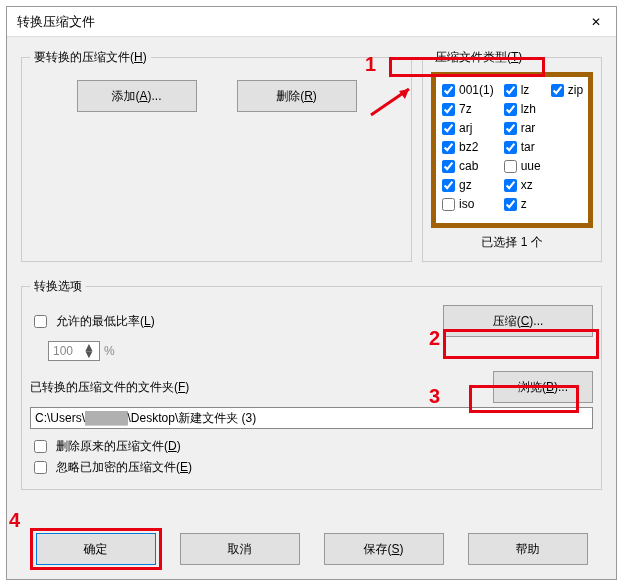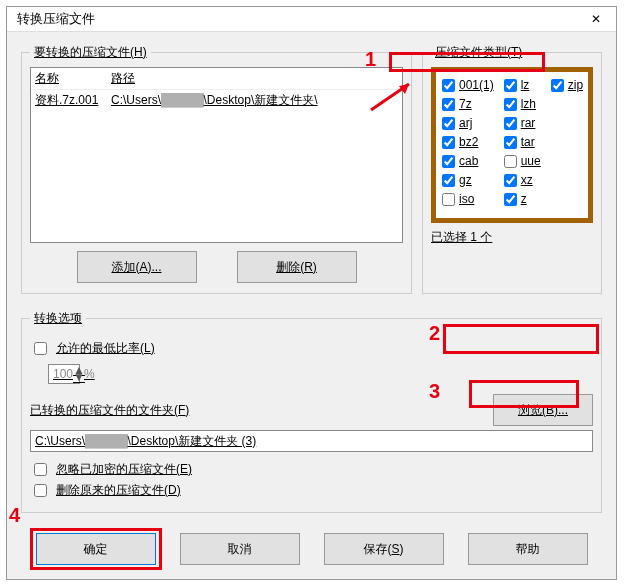--- a/index.html
+++ b/index.html
@@ -3,46 +3,46 @@
 <meta charset="utf-8">
 <style>
   * { box-sizing: border-box; font-family: "Microsoft YaHei", "Segoe UI", sans-serif; font-size: 12px; }
   body { margin: 0; background: #fff; width: 625px; height: 587px; }
   .window { width: 611px; height: 574px; margin: 6px; border: 1px solid #999; background: #f0f0f0; position: relative; display: flex; flex-direction: column; }
   .titlebar { height: 30px; background: #fff; display: flex; align-items: center; padding-left: 10px; border-bottom: 1px solid #ddd; }
   .titlebar-title { flex: 1; font-size: 13px; }
   .titlebar-close { width: 40px; height: 100%; display: flex; align-items: center; justify-content: center; font-size: 14px; cursor: pointer; }
   .body { flex: 1; padding: 12px 14px 10px 14px; position: relative; }
 
-  fieldset { border: 1px solid #ccc; margin: 0 0 10px 0; padding: 6px 8px 10px 8px; position: relative; text-decoration: underline; }
+  fieldset { border: 1px solid #ccc; margin: 0 0 10px 0; padding: 6px 8px 10px 8px; position: relative; }
   legend { padding: 0 4px; color: #000; }
   .underline-char { text-decoration: underline; }
 
   .top-row { display: flex; gap: 10px; }
   .filelist-group { flex: 1; }
   .types-group { width: 180px; }
 
   .listbox { background: #fff; border: 1px solid #888; height: 176px; overflow: auto; }
   .lh { display: flex; color: #000; padding: 2px 4px; border-bottom: 1px solid #eee; }
   .lh .c1, .lr .c1 { width: 76px; }
   .lr { display: flex; padding: 2px 4px; }
 
   .btnrow { display: flex; justify-content: center; gap: 40px; margin-top: 8px; }
   button.winbtn { min-width: 120px; height: 32px; background: #e1e1e1; border: 1px solid #999; cursor: pointer; padding: 0 8px; }
   button.winbtn.primary { border: 1.5px solid #0078d7; }
 
   .types-box { background: #fff; border: 5px solid #a16207; height: 156px; padding: 4px 6px; display: flex; flex-direction: column; flex-wrap: wrap; align-content: flex-start; gap: 1px 10px; }
   .chkrow { display: flex; align-items: center; height: 18px; gap: 4px; }
   .chkrow input[type=checkbox] { margin: 0; width: 13px; height: 13px; }
-  .selcount { text-align: left; margin-top: 6px; }
+  .selcount { text-align: center; margin-top: 6px; }
 
   .convert-group { margin-top: 6px; }
   .row-lr { display: flex; align-items: center; justify-content: space-between; margin: 4px 0; }
   .row-lr .left { display: flex; align-items: center; gap: 6px; justify-content: center; }
-  .spin { width: 32px; height: 20px; border: 1px solid #888; background: #fff; display: inline-flex; align-items: center; padding: 0 4px; }
+  .spin { width: 52px; height: 20px; border: 1px solid #888; background: #fff; display: inline-flex; align-items: center; padding: 0 4px; }
   .spin .sval { flex: 1; color: #888; }
   .spin .arrows { font-size: 7px; line-height: 7px; color: #555; display: flex; flex-direction: column; }
   .checkline { display: flex; align-items: center; gap: 6px; margin: 2px 0; }
 
   .footer { display: flex; gap: 24px; justify-content: center; padding: 0 14px 14px; }
   .footer button { width: 120px; }
 
   
   .anno { position: absolute; border: 3px solid #e60012; pointer-events:none; }
   .anno-num { position: absolute; color: #e60012; font-size: 20px; font-weight: bold; pointer-events:none; }
@@ -60,32 +60,20 @@
   </div>
 
   <div class="body">
 
     <div class="top-row">
 
       <fieldset class="filelist-group">
         <legend>
           <span>要转换的压缩文件(</span><span class="underline-char">H</span><span>)</span>
         </legend>
-        <div class="listbox">
-          <div class="lh">
-            <span class="c1">名称</span>
-            <span class="c2">路径</span>
-          </div>
-          <div class="lr">
-            <span class="c1">资料.7z.001</span>
-            <span class="c2">
-              <span>C:\Users\</span><span style="background:#b0b0b0;color:#b0b0b0;">█████</span><span>\Desktop\新建文件夹\</span>
-            </span>
-          </div>
-        </div>
         <div class="btnrow">
           <button class="winbtn">
             <span>添加(</span><span class="underline-char">A</span><span>)...</span>
           </button>
           <button class="winbtn">
             <span>删除(</span><span class="underline-char">R</span><span>)</span>
           </button>
         </div>
       </fieldset>
 
@@ -164,20 +152,23 @@
 
       <div class="row-lr">
         <div class="left">
           <label class="checkline">
             <input type="checkbox" style="">
             <span>
               <span>允许的最低比率(</span><span class="underline-char">L</span><span>)</span>
             </span>
           </label>
         </div>
+        <button class="winbtn" style="min-width:150px">
+          <span>压缩(</span><span class="underline-char">C</span><span>)...</span>
+        </button>
       </div>
 
       <div class="row-lr" style="justify-content:flex-start; margin-left:18px; gap:4px;">
         <div class="spin">
           <span class="sval">100</span>
           <span class="arrows">
               <span>▲</span>
               <span>▼</span>
             </span>
         </div>
@@ -196,27 +187,27 @@
         <div class="pathfield" style="display:flex;align-items:center;height:22px;border:1px solid #888;background:#fff;padding:0 4px;">
           <span>C:\Users\</span>
             <span style="background:#b0b0b0;color:#b0b0b0;">█████</span>
             <span>\Desktop\新建文件夹 (3)</span>
         </div>
       </div>
 
       <label class="checkline">
         <input type="checkbox" style="">
         <span>
-          <span>忽略已加密的压缩文件(</span><span class="underline-char">E</span><span>)</span>
+          <span>删除原来的压缩文件(</span><span class="underline-char">D</span><span>)</span>
         </span>
       </label>
       <label class="checkline">
         <input type="checkbox" style="">
         <span>
-          <span>删除原来的压缩文件(</span><span class="underline-char">D</span><span>)</span>
+          <span>忽略已加密的压缩文件(</span><span class="underline-char">E</span><span>)</span>
         </span>
       </label>
     </fieldset>
 
     <span class="anno-num" style="left:358px; top:16px;">1</span>
     <div class="anno" style="left:382px; top:20px; width:156px; height:20px;"></div>
     <svg class="arrow" style="left:362px; top:46px;" width="48" height="34">
         <line x1="2" y1="32" x2="40" y2="6" stroke="#e60012" stroke-width="3"></line>
         <polygon points="40,6 30,8 36,16" fill="#e60012"></polygon>
       </svg>

